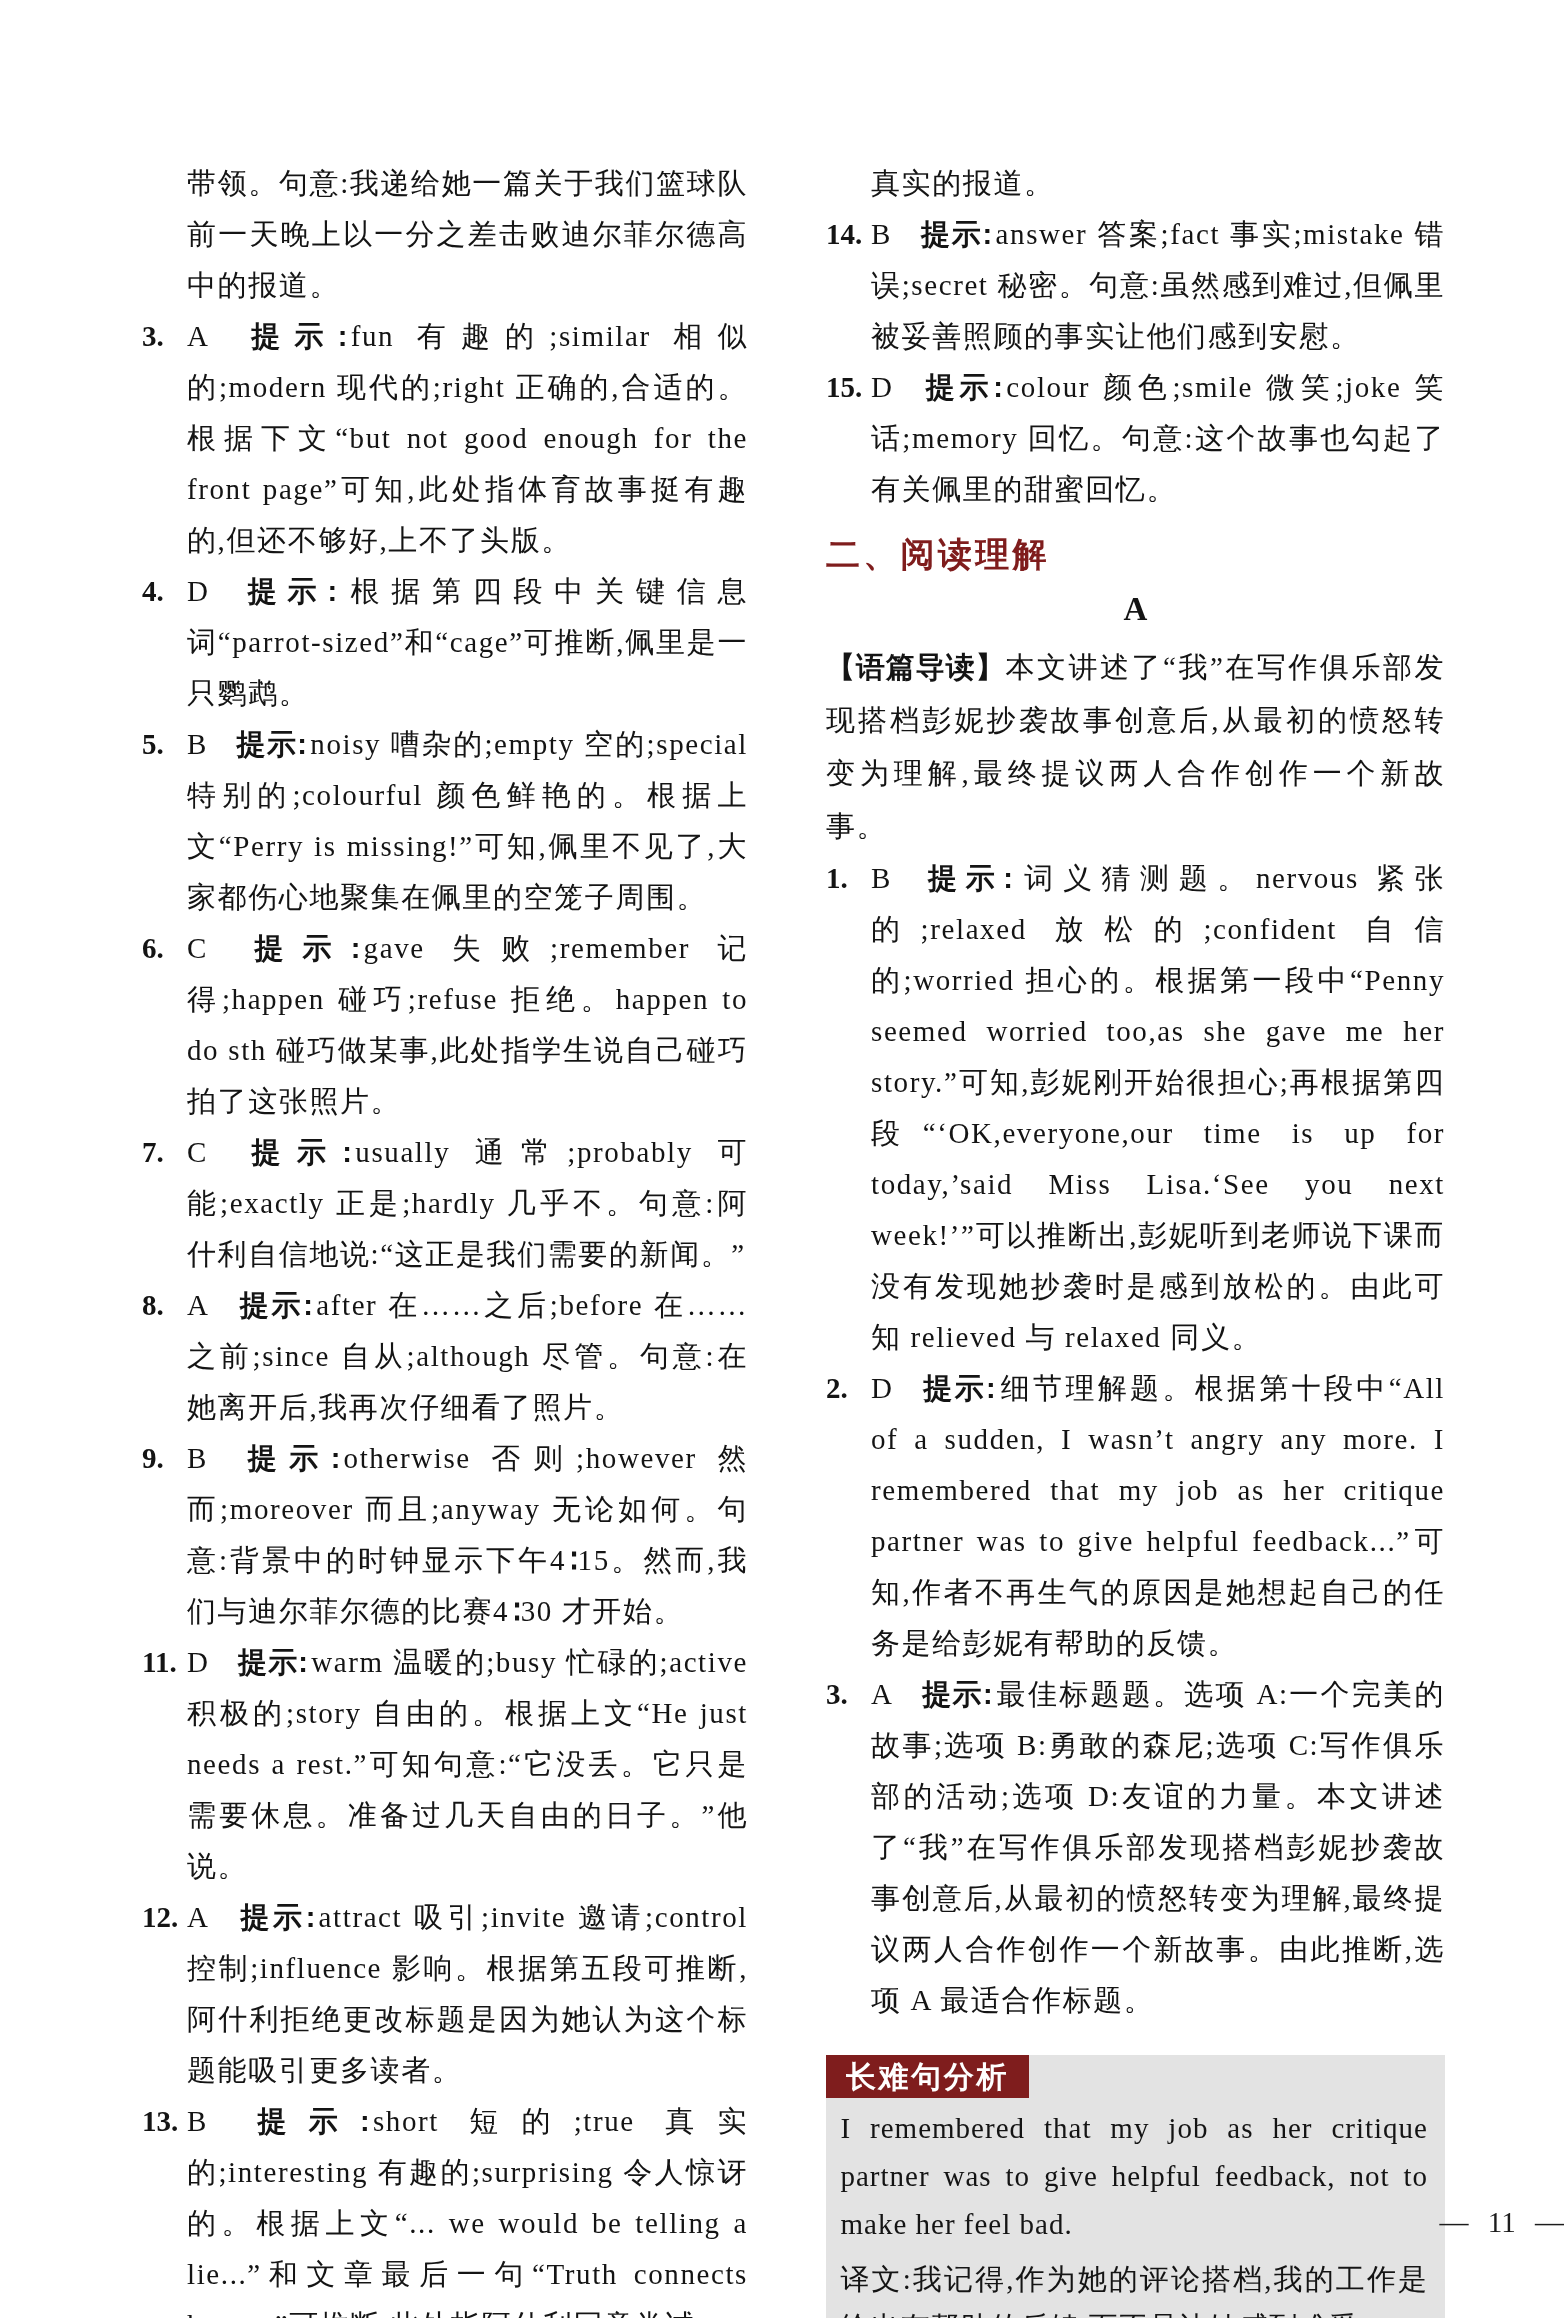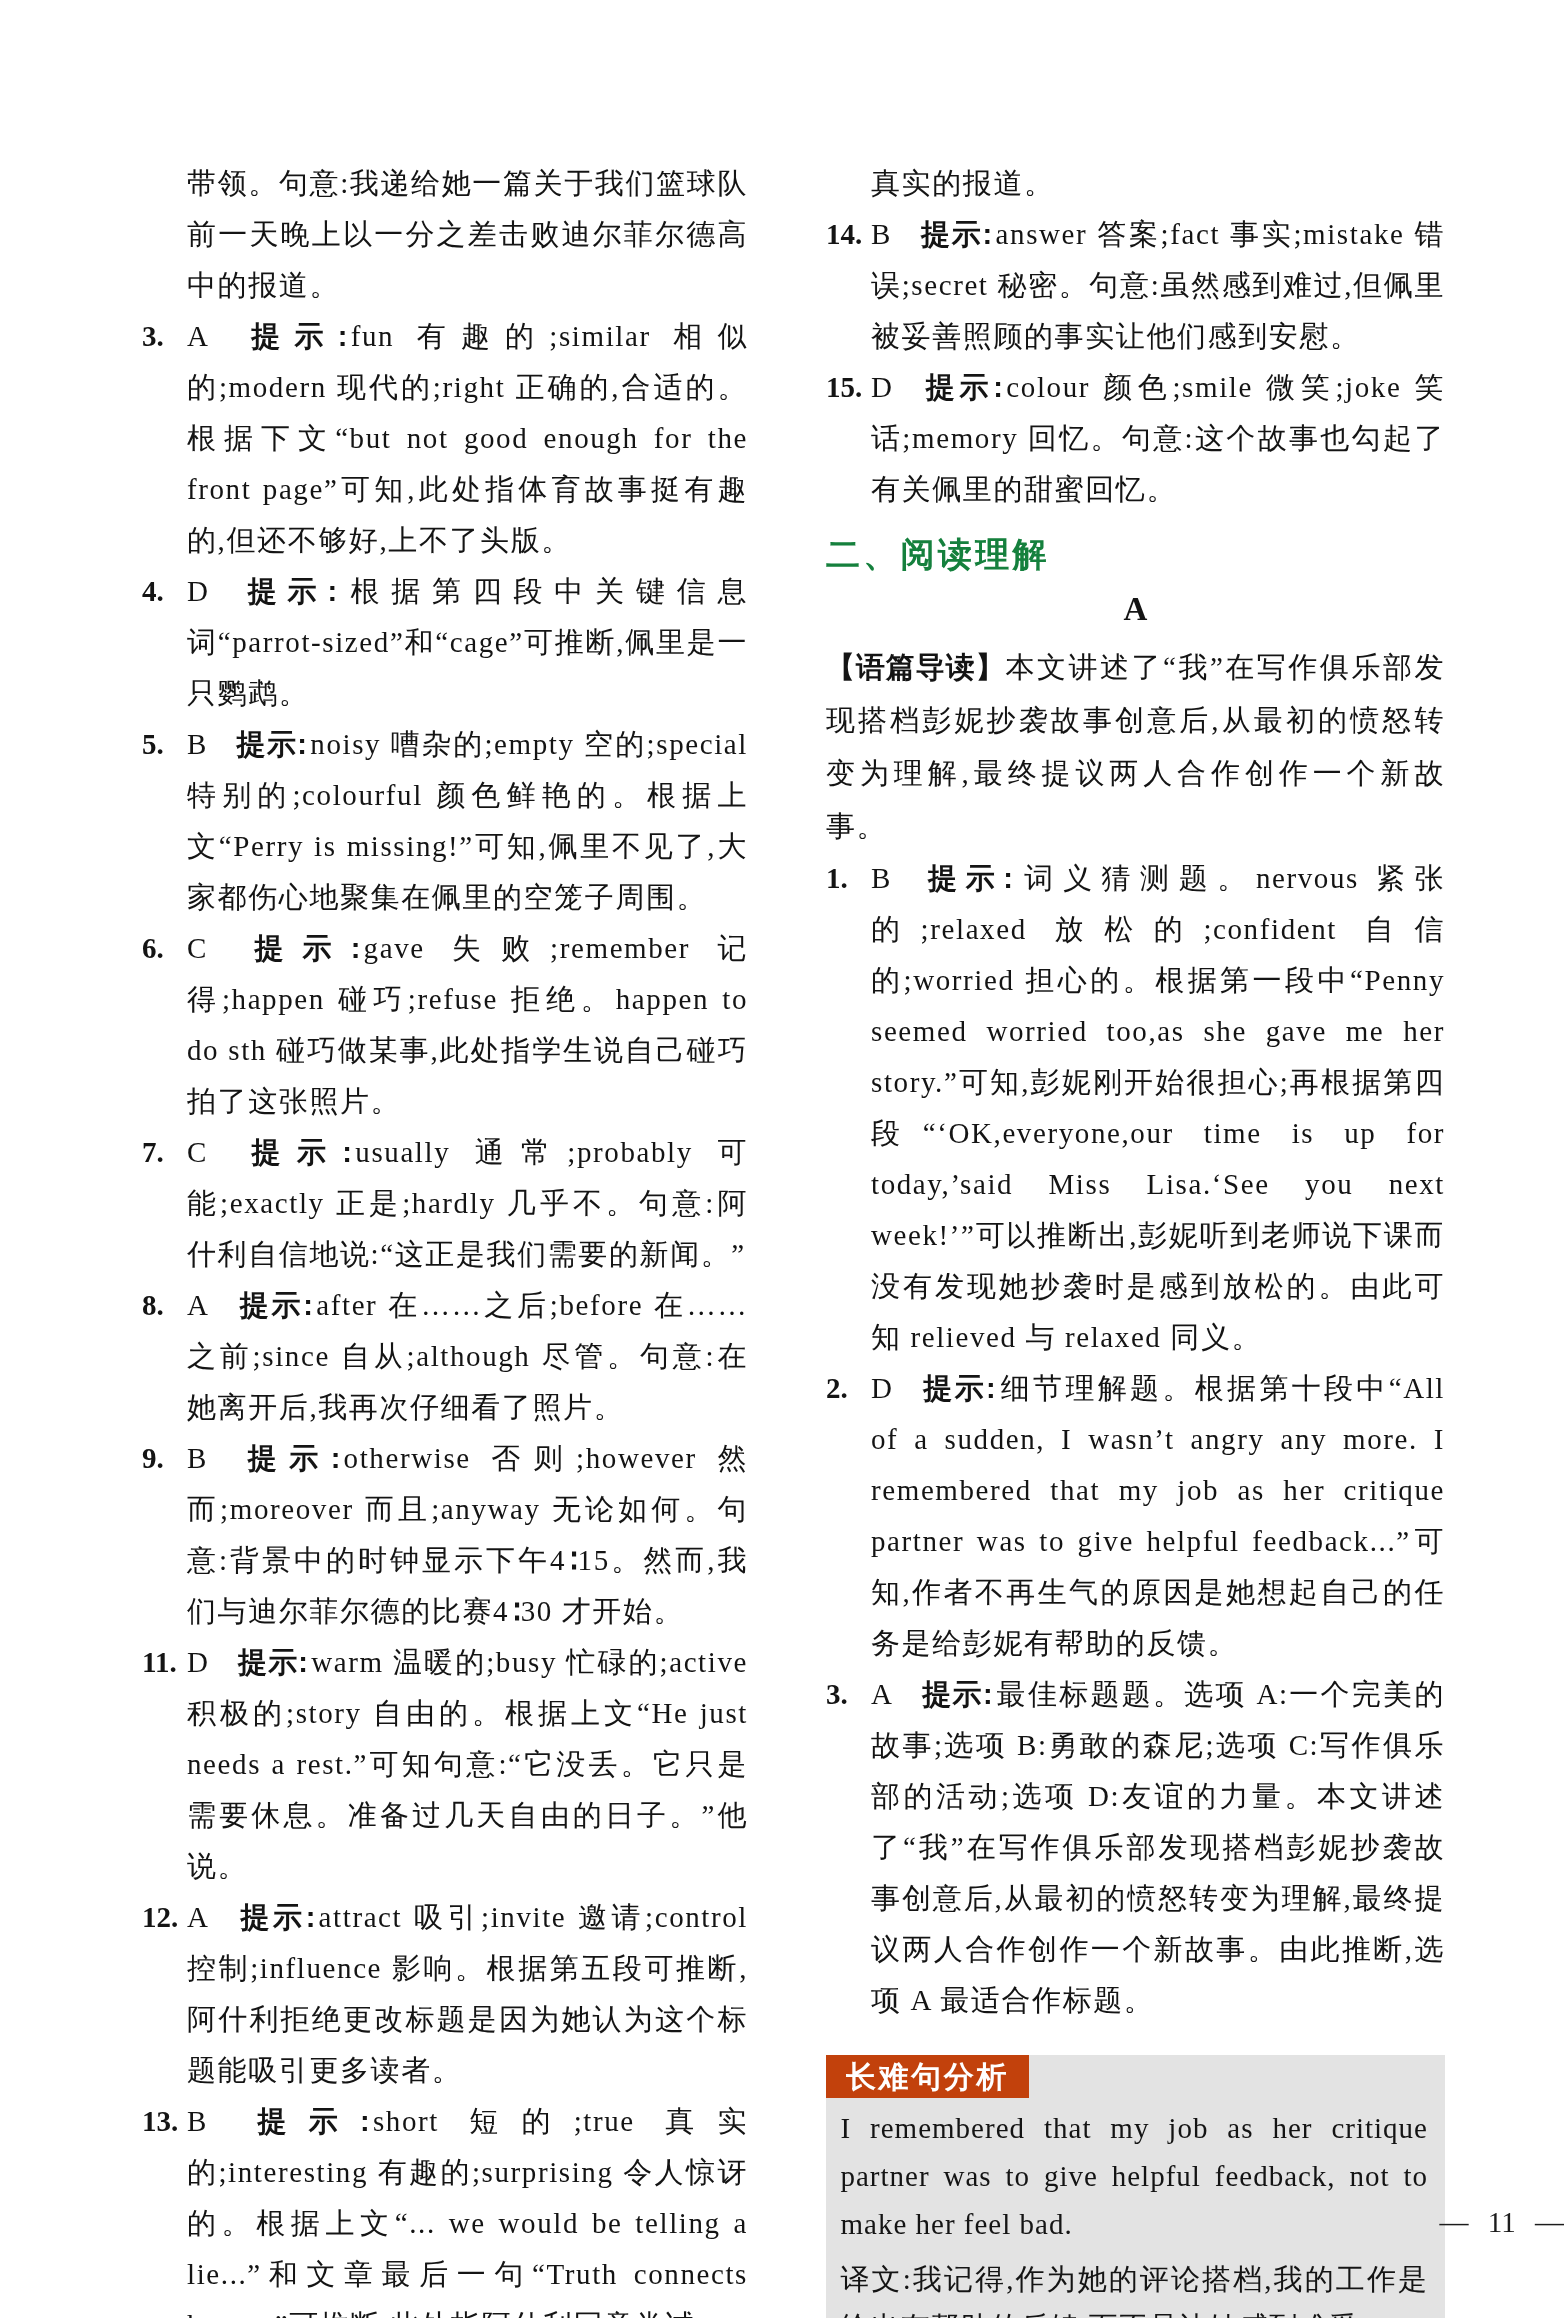--- a/index.html
+++ b/index.html
@@ -21,32 +21,32 @@
   p.cont { text-indent:0; }
   span.num { display:inline-block; width:45px; text-indent:0; font-weight:700; letter-spacing:0; }
   span.ans { margin-right:28px; }
   span.hint {
     font-family:"Liberation Sans","DejaVu Sans",sans-serif;
     font-weight:700; letter-spacing:0.7px; margin-right:2.6px;
   }
 
   .section-header {
     margin:14.5px 0 0; font-family:Liberation Serif, serif;
-    font-weight:700; font-size:34px; line-height:49px; letter-spacing:3.3px; color:#15803d;
+    font-weight:700; font-size:34px; line-height:49px; letter-spacing:3.3px; color:#7f1d1d;
   }
   .passage-label {
     margin:6.6px 0 0; font-weight:700; font-size:33px; line-height:49px; text-align:center;
   }
   p.guide { margin:6.6px 0 0; font-size:29px; line-height:53px; text-align:justify; letter-spacing:1.6px; }
   .guide-label { font-family:"Liberation Sans","DejaVu Sans",sans-serif; font-weight:700; letter-spacing:0; }
 
   .analysis-box { margin-top:29px; background:#e3e3e3; padding:0 17px 13px 14.5px; }
   .analysis-title {
     display:inline-block; margin-left:-14.5px;
-    background:#c2410c; color:#ffffff;
+    background:#7f1d1d; color:#ffffff;
     font-family:"Liberation Sans","DejaVu Sans",sans-serif;
     font-weight:700; font-size:30px; line-height:43px;
     padding:0 20px; letter-spacing:2.6px;
   }
   .box-line { margin:6.6px 0 0; font-size:29px; line-height:48px; text-align:justify; letter-spacing:1px; }
 
   .footer {
     position:absolute; top:2206px; left:0; width:1564px;
     text-align:right; font-size:29px; word-spacing:12px; color:#1c1c1c;
   }

